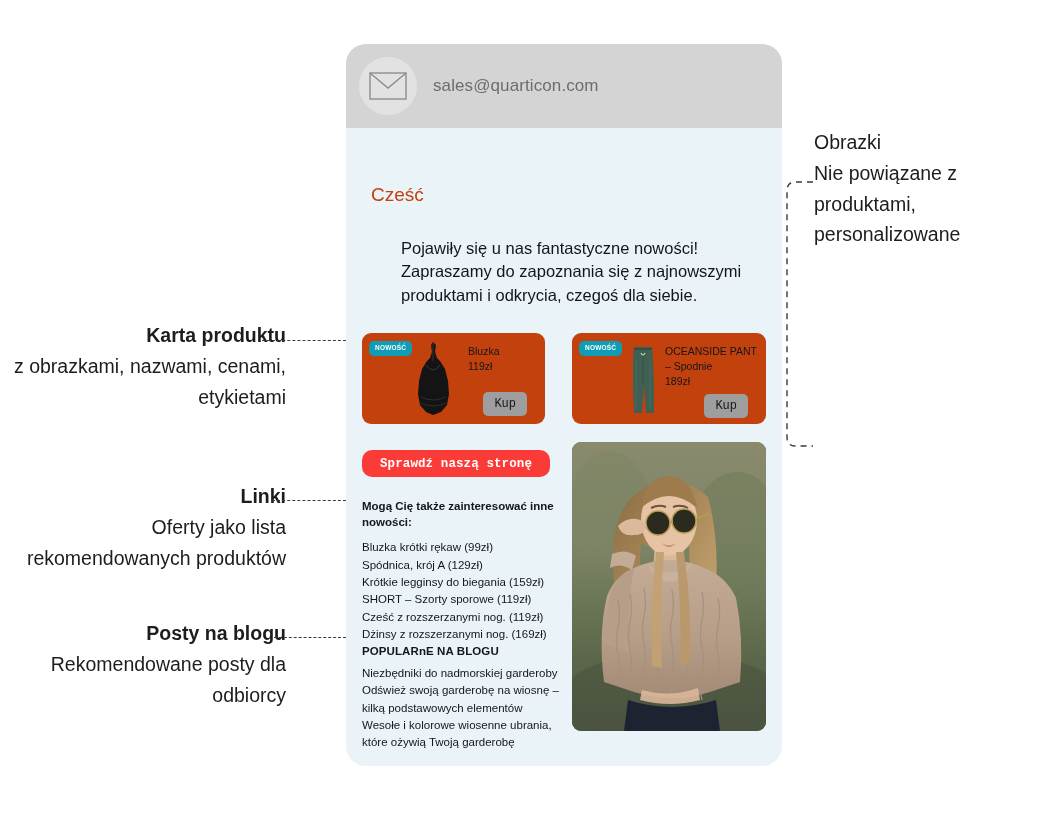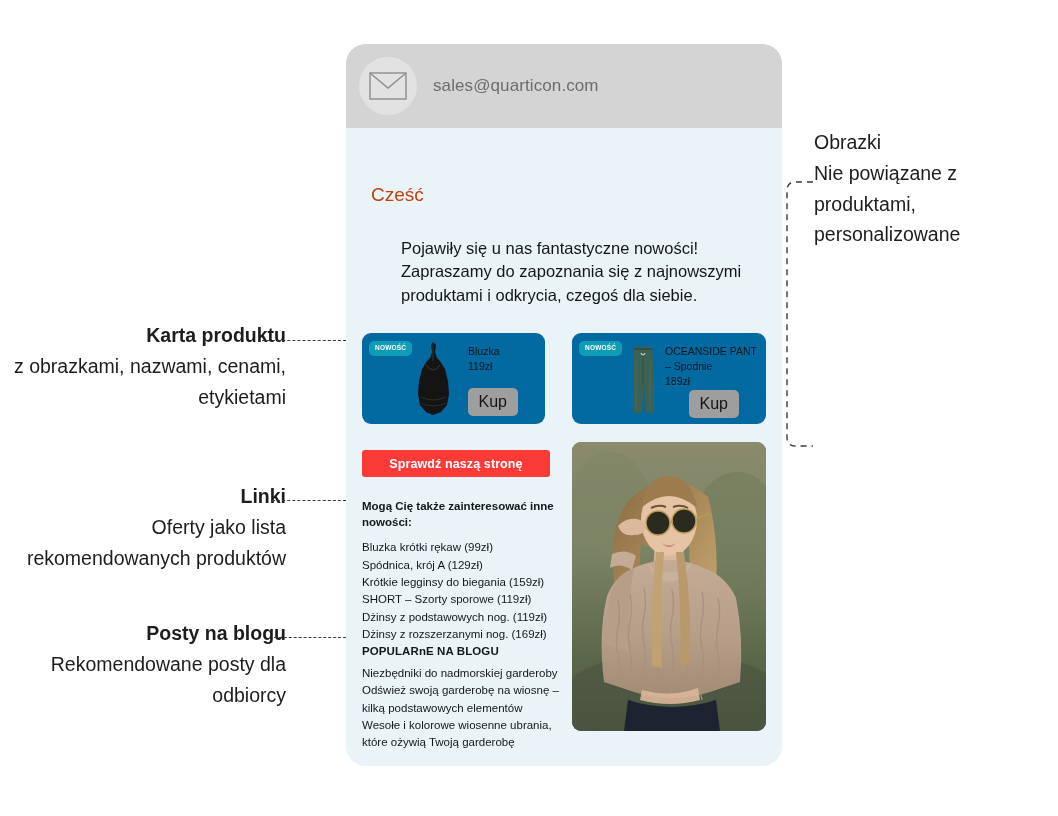--- a/index.html
+++ b/index.html
@@ -76,21 +76,21 @@
     width: 390px;
     font-size: 16.5px;
     line-height: 1.42;
     color: #15161a;
     margin-left: 30px;
   }
 
   
   .product-card {
     position: absolute;
-    background: #0369a1;
+    background: #c2410c;
     border-radius: 9px;
     overflow: hidden;
   }
   #product-card-0 { left: 16px;  top: 205px; width: 183px; height: 91px; }
   #product-card-1 { left: 226px; top: 205px; width: 194px; height: 91px; }
 
   .badge {
     position: absolute;
     left: 7px; top: 8px;
     background: #0e9cb6;
@@ -117,45 +117,45 @@
     left: 106px; top: 11px;
     width: 72px;
     font-size: 10.5px;
     line-height: 1.45;
     color: #15161a;
   }
   #product-card-1 .prod-info { left: 93px; width: 92px; }
 
   .buy-button {
     position: absolute;
-    right: 27px; bottom: 8px;
+    right: 18px; bottom: 8px;
     background: #9e9e9e;
     color: #15161a;
-    font-size: 16px;
+    font-size: 12px;
     padding: 5px 11px;
     border-radius: 5px;
     border: none;
-    font-family: Liberation Sans, sans-serif;
+    font-family: Liberation Mono, monospace;
     z-index: 4;
   }
   #product-card-1 .buy-button { bottom: 6px; }
 
   
   #cta-button {
     position: absolute;
     left: 16px; top: 322px;
     width: 188px;
     height: 27px;
     background: #fb3b38;
     color: #ffffff;
     border: none;
-    border-radius: 3px;
+    border-radius: 10px;
     font-size: 12.5px;
     font-weight: bold;
-    font-family: Liberation Sans, sans-serif;
+    font-family: Liberation Mono, monospace;
     letter-spacing: .1px;
   }
 
   
   #recs-block {
     position: absolute;
     left: 16px; top: 371px;
     width: 212px;
   }
   .recs-title {
@@ -298,21 +298,21 @@
     </div>
 
     <button id="cta-button">Sprawdź naszą stronę</button>
 
     <div id="recs-block">
       <div class="recs-title">Mogą Cię także zainteresować inne nowości:</div>
       <div class="rec-item">Bluzka krótki rękaw (99zł)</div>
       <div class="rec-item">Spódnica, krój A (129zł)</div>
       <div class="rec-item">Krótkie legginsy do biegania (159zł)</div>
       <div class="rec-item">SHORT – Szorty sporowe (119zł)</div>
-      <div class="rec-item">Dżinsy z podstawowych nog. (119zł)</div>
+      <div class="rec-item">Cześć z rozszerzanymi nog. (119zł)</div>
       <div class="rec-item">Dżinsy z rozszerzanymi nog. (169zł)</div>
     </div>
 
     <div id="blog-block">
       <div class="blog-title">POPULARnE NA BLOGU</div>
       <div class="blog-item">Niezbędniki do nadmorskiej garderoby</div>
       <div class="blog-item">Odśwież swoją garderobę na wiosnę – kilką podstawowych elementów</div>
       <div class="blog-item">Wesołe i kolorowe wiosenne ubrania, które ożywią Twoją garderobę</div>
     </div>
 

